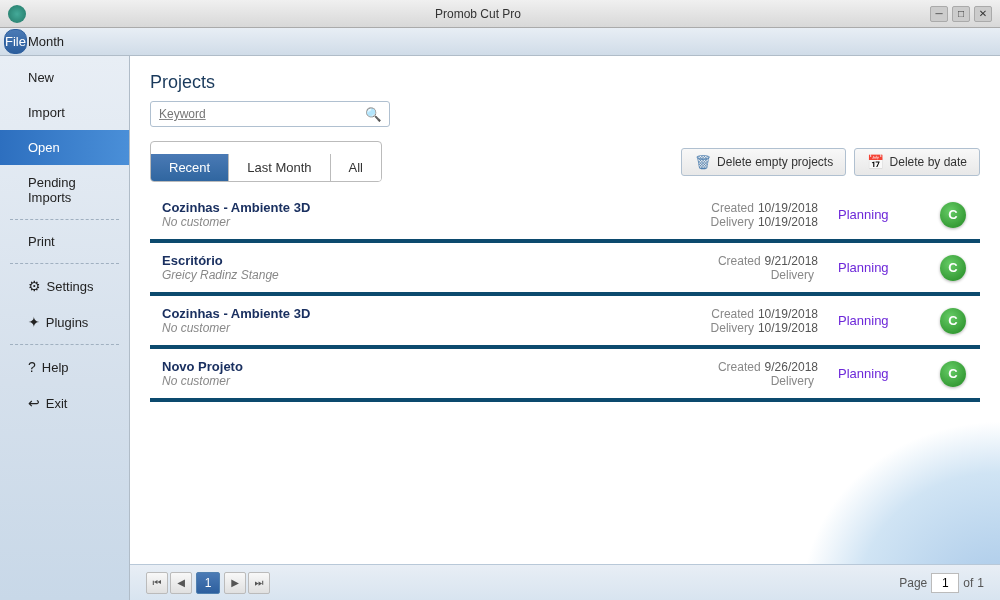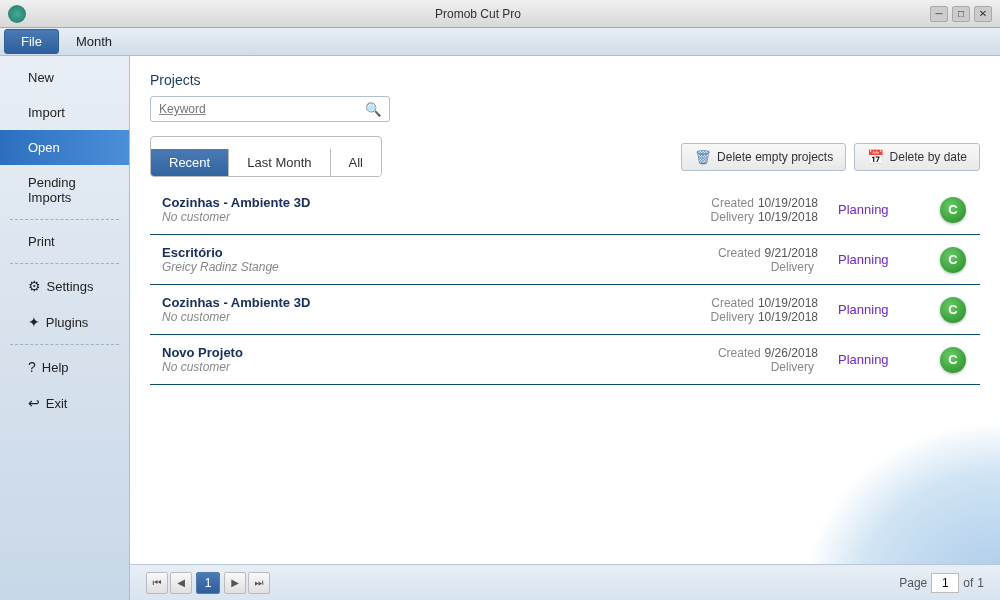--- a/index.html
+++ b/index.html
@@ -56,26 +56,26 @@
     .menubar {
       background: linear-gradient(to bottom, #e8eef5, #d0dce8);
       height: 28px;
       display: flex;
       align-items: center;
       padding: 0 4px;
       border-bottom: 1px solid #b0bcc8;
       flex-shrink: 0;
     }
     .menubar-item {
-      padding: 4px 16px;
+      padding: 4px 0;
       cursor: pointer;
       font-size: 13px;
       color: #222;
       border: 1px solid transparent;
-      border-radius: 3px;
+      border-radius: 10px;
     }
     .menubar-item.active {
       background: linear-gradient(to bottom, #4a7ab5, #2d5f9e);
       color: #fff;
       border-color: #2d5f9e;
     }
 
     
     .main-layout {
       display: flex;
@@ -141,21 +141,21 @@
       z-index: 1;
       display: flex;
       flex-direction: column;
       height: 100%;
     }
 
     .content-header {
       padding: 16px 20px 8px;
     }
     .content-title {
-      font-size: 14px;
+      font-size: 18px;
       font-weight: 400;
       color: #1a3a5c;
     }
 
     .search-row {
       padding: 0 20px 10px;
       display: flex;
       align-items: center;
     }
     .search-box {
@@ -234,21 +234,21 @@
     
     .projects-table {
       flex: 1;
       overflow-y: auto;
       padding: 4px 20px;
     }
     .project-row {
       display: flex;
       align-items: center;
       padding: 10px 12px;
-      border-bottom: 1px solid #0c4a6e;
+      border-bottom: 4px solid #0c4a6e;
       cursor: pointer;
     }
     .project-info {
       flex: 1;
       min-width: 0;
     }
     .project-name {
       font-weight: bold;
       font-size: 13px;
       color: #1a3060;

